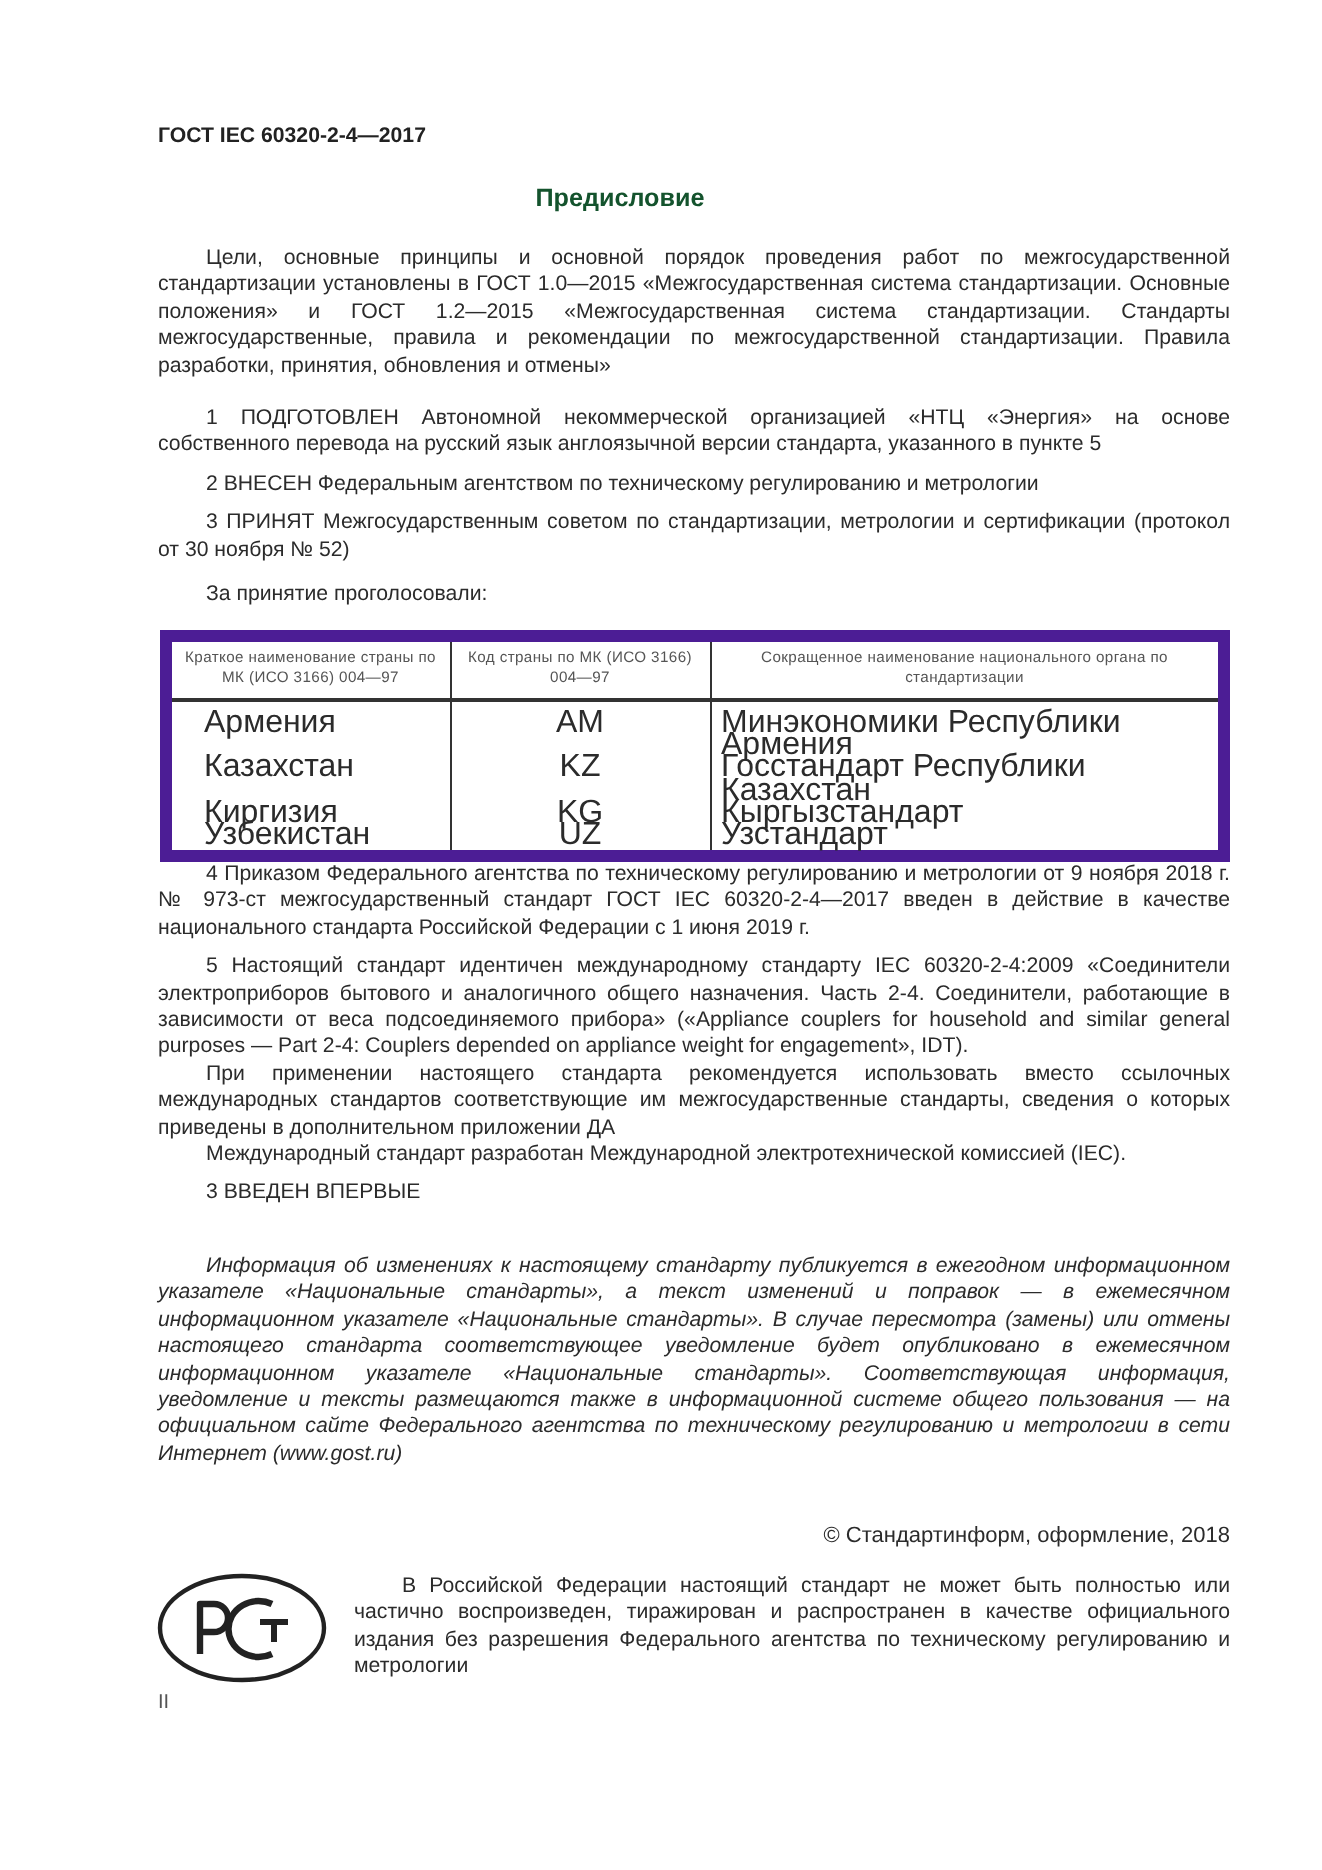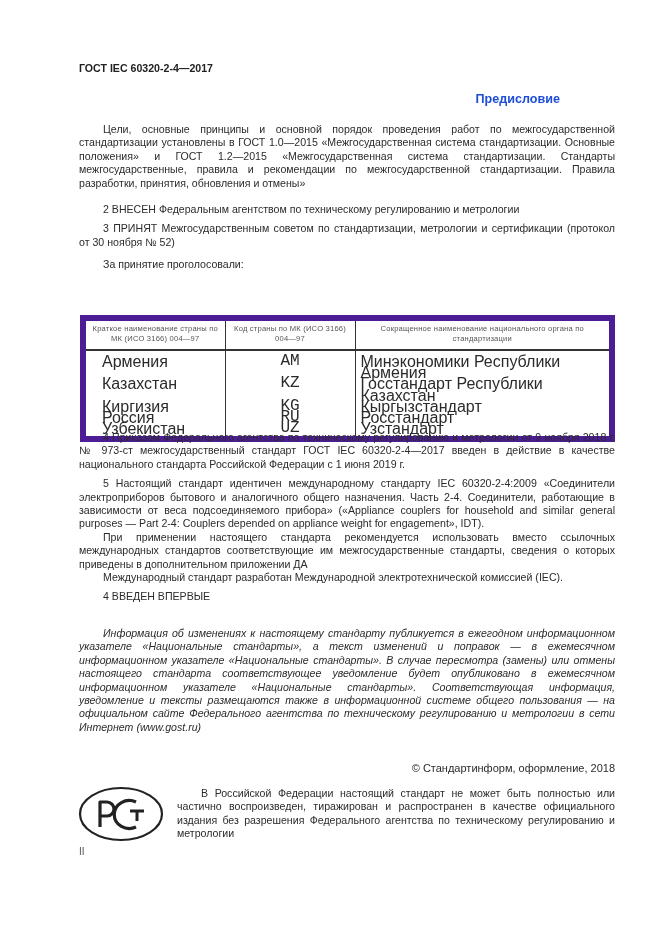--- a/index.html
+++ b/index.html
@@ -28,24 +28,24 @@
       top: 62px;
       font-weight: bold;
       font-size: 10.6px;
       color: #222;
     }
     .title {
       position: absolute;
       left: 0;
       width: 560px;
       top: 93px;
-      text-align: right;
+      text-align: center;
       font-weight: bold;
       font-size: 12.6px;
-      color: #1d4ed8;
+      color: #14532d;
       padding-left: 60px;
       box-sizing: border-box;
     }
     .text-block {
       position: absolute;
       left: 79px;
       width: 536px;
       text-align: justify;
     }
     .para {
@@ -85,21 +85,21 @@
       font-size: 16px;
       line-height: 11.2px;
       padding: 0 4px;
       border-left: 1px solid #333;
       border-right: 1px solid #333;
       vertical-align: top;
     }
     table.votes tr.first td { padding-top: 5px; }
     table.votes tr.last td { padding-bottom: 2px; }
     td.c-name { padding-left: 16px !important; }
-    td.c-code { text-align: center; font-family: Liberation Mono, monospace; }
+    td.c-code { text-align: center; }
     td.c-org { padding-left: 5px !important; }
     .notice {
       position: absolute;
       left: 79px;
       top: 627px;
       width: 536px;
       font-style: italic;
       text-align: justify;
       text-indent: 24px;
       margin: 0;
@@ -141,20 +141,21 @@
 
   <div class="running-head">ГОСТ IEC 60320-2-4—2017</div>
 
   <div class="title">Предисловие</div>
 
   <div class="text-block" style="top:123px;">
     <p class="para">Цели, основные принципы и основной порядок проведения работ по межгосударственной стандартизации установлены в ГОСТ 1.0—2015 «Межгосударственная система стандартизации. Основные положения» и ГОСТ 1.2—2015 «Межгосударственная система стандартизации. Стандарты межгосударственные, правила и рекомендации по межгосударственной стандартизации. Правила разработки, принятия, обновления и отмены»</p>
   </div>
 
   <div class="text-block" style="top:197px;">
+    <p class="para gap">1 ПОДГОТОВЛЕН Автономной некоммерческой организацией «НТЦ «Энергия» на основе собственного перевода на русский язык англоязычной версии стандарта, указанного в пункте 5</p>
     <p class="para gap">2 ВНЕСЕН Федеральным агентством по техническому регулированию и метрологии</p>
     <p class="para gap">3 ПРИНЯТ Межгосударственным советом по стандартизации, метрологии и сертификации (протокол от 30 ноября № 52)</p>
     <p class="para gap" style="margin-top:9px;">За принятие проголосовали:</p>
   </div>
 
   <div class="table-wrap">
     <table class="votes">
       <colgroup>
         <col style="width:142px">
         <col style="width:130px">
@@ -176,40 +177,35 @@
         <tr>
           <td class="c-name">Казахстан</td>
           <td class="c-code">KZ</td>
           <td class="c-org">Госстандарт Республики Казахстан</td>
         </tr>
         <tr>
           <td class="c-name">Киргизия</td>
           <td class="c-code">KG</td>
           <td class="c-org">Кыргызстандарт</td>
         </tr>
-        <tr>
-          <td class="c-name">Россия</td>
-          <td class="c-code">RU</td>
-          <td class="c-org">Росстандарт</td>
-        </tr>
         <tr class="last">
           <td class="c-name">Узбекистан</td>
           <td class="c-code">UZ</td>
           <td class="c-org">Узстандарт</td>
         </tr>
       </tbody>
     </table>
   </div>
 
   <div class="text-block" style="top:431px;">
     <p class="para">4 Приказом Федерального агентства по техническому регулированию и метрологии от 9 ноября 2018 г. № 973-ст межгосударственный стандарт ГОСТ IEC 60320-2-4—2017 введен в действие в качестве национального стандарта Российской Федерации с 1 июня 2019 г.</p>
     <p class="para gap">5 Настоящий стандарт идентичен международному стандарту IEC 60320-2-4:2009 «Соединители электроприборов бытового и аналогичного общего назначения. Часть 2-4. Соединители, работающие в зависимости от веса подсоединяемого прибора» («Appliance couplers for household and similar general purposes — Part 2-4: Couplers depended on appliance weight for engagement», IDT).</p>
     <p class="para">При применении настоящего стандарта рекомендуется использовать вместо ссылочных международных стандартов соответствующие им межгосударственные стандарты, сведения о которых приведены в дополнительном приложении ДА</p>
     <p class="para">Международный стандарт разработан Международной электротехнической комиссией (IEC).</p>
-    <p class="para gap">4 ВВЕДЕН ВПЕРВЫЕ</p>
+    <p class="para gap">3 ВВЕДЕН ВПЕРВЫЕ</p>
   </div>
 
   <p class="notice">Информация об изменениях к настоящему стандарту публикуется в ежегодном информационном указателе «Национальные стандарты», а текст изменений и поправок — в ежемесячном информационном указателе «Национальные стандарты». В случае пересмотра (замены) или отмены настоящего стандарта соответствующее уведомление будет опубликовано в ежемесячном информационном указателе «Национальные стандарты». Соответствующая информация, уведомление и тексты размещаются также в информационной системе общего пользования — на официальном сайте Федерального агентства по техническому регулированию и метрологии в сети Интернет (www.gost.ru)</p>
 
   <div class="copyright">© Стандартинформ, оформление, 2018</div>
 
   <div class="logo">
     <svg width="86" height="58" viewBox="0 0 86 58" xmlns="http://www.w3.org/2000/svg">
       <ellipse cx="43" cy="29" rx="41" ry="26" fill="none" stroke="#222" stroke-width="2.2"></ellipse>
 

